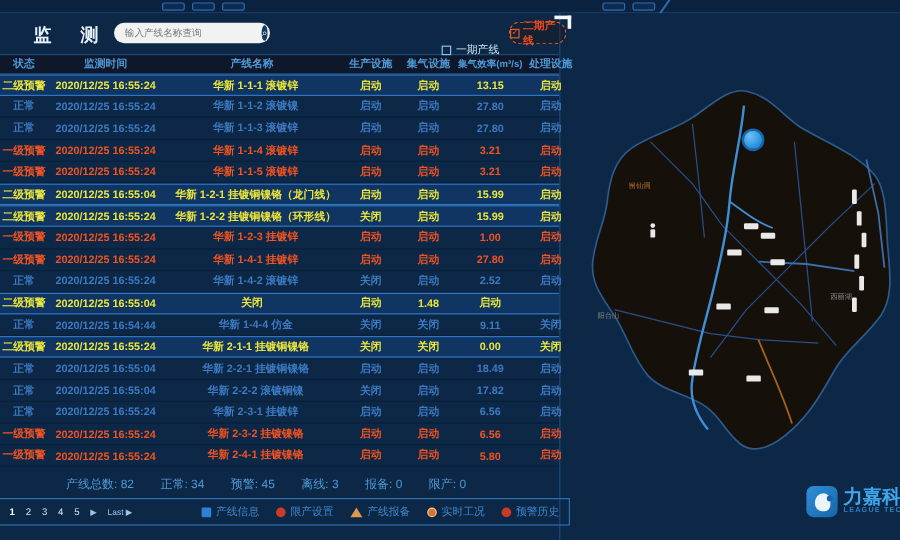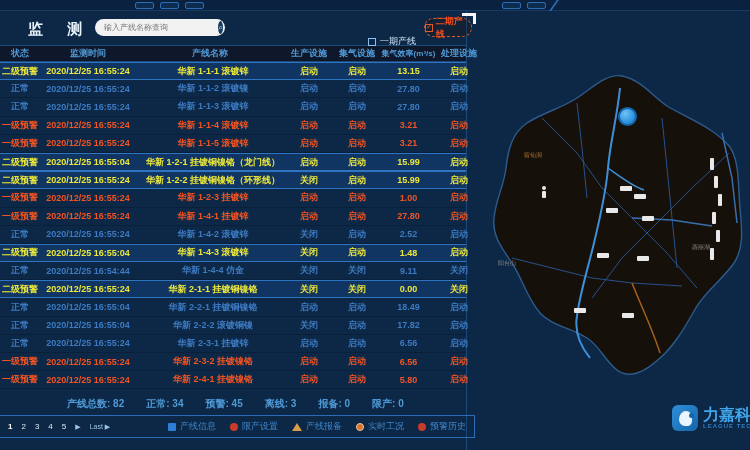--- a/index.html
+++ b/index.html
@@ -51,21 +51,21 @@
     border-bottom:1px solid #0a1f3a; cursor:pointer; }
   .row span { text-align:center; white-space:nowrap; overflow:hidden; }
   .row .c-name { text-align:center; padding-left:6px; }
   .row.normal { color:#3d7ac2; }
   .row.warn1 { color:#f25322; }
   .row.warn2 { color:#ece73a; background:#103562;
     border-top:1px solid #2e74c0; border-bottom:1px solid #2e74c0; }
   
   .stats { position:absolute; left:0; top:383px; width:481px; height:20px;
     display:flex; align-items:center; padding-left:55px; gap:22px;
-    font-size:10px; font-weight:bold; color:#4f9ad6;margin-left:12px; }
+    font-size:10px; font-weight:normal; color:#4f9ad6; }
   .bottombar { position:absolute; left:-3px; top:404px; width:478px; height:23px;
     border:1px solid #2d6db5; display:flex; align-items:center;
     padding:0 8px 0 10px; }
   .pager { display:flex; align-items:center; gap:9px; font-size:8px; color:#dce9f6; }
   .page-num { cursor:pointer; }
   .page-num.active { color:#ffffff; font-weight:bold; }
   .pager-arrow { color:#9cc4e8; cursor:pointer; font-size:7px; }
   .pager-last { color:#9cc4e8; cursor:pointer; font-size:7px; }
   .legend { margin-left:auto; display:flex; align-items:center; gap:14px;
     font-size:9px; color:#3f86cc; }
@@ -225,21 +225,20 @@
         <span class="c c-time">2020/12/25 16:55:24</span>
         <span class="c c-name">华新 1-4-2 滚镀锌</span>
         <span class="c c-prod">关闭</span>
         <span class="c c-gas">启动</span>
         <span class="c c-eff">2.52</span>
         <span class="c c-treat">启动</span>
       </div>
       <div class="row grid-row warn2">
         <span class="c c-status">二级预警</span>
         <span class="c c-time">2020/12/25 16:55:04</span>
-        <span class="c c-name">华新 1-4-3 滚镀锌</span>
         <span class="c c-prod">关闭</span>
         <span class="c c-gas">启动</span>
         <span class="c c-eff">1.48</span>
         <span class="c c-treat">启动</span>
       </div>
       <div class="row grid-row normal">
         <span class="c c-status">正常</span>
         <span class="c c-time">2020/12/25 16:54:44</span>
         <span class="c c-name">华新 1-4-4 仿金</span>
         <span class="c c-prod">关闭</span>

